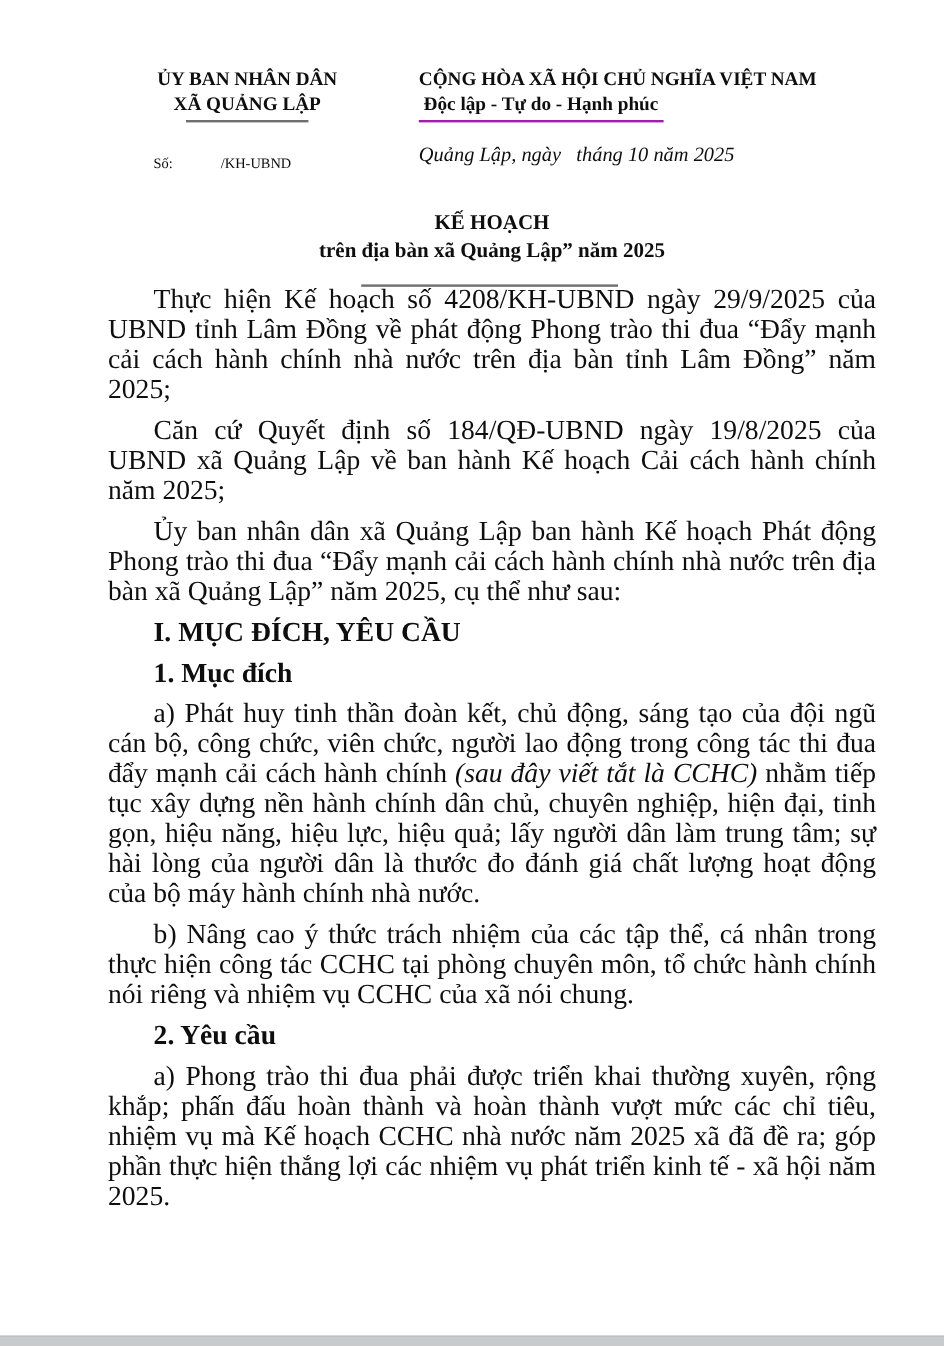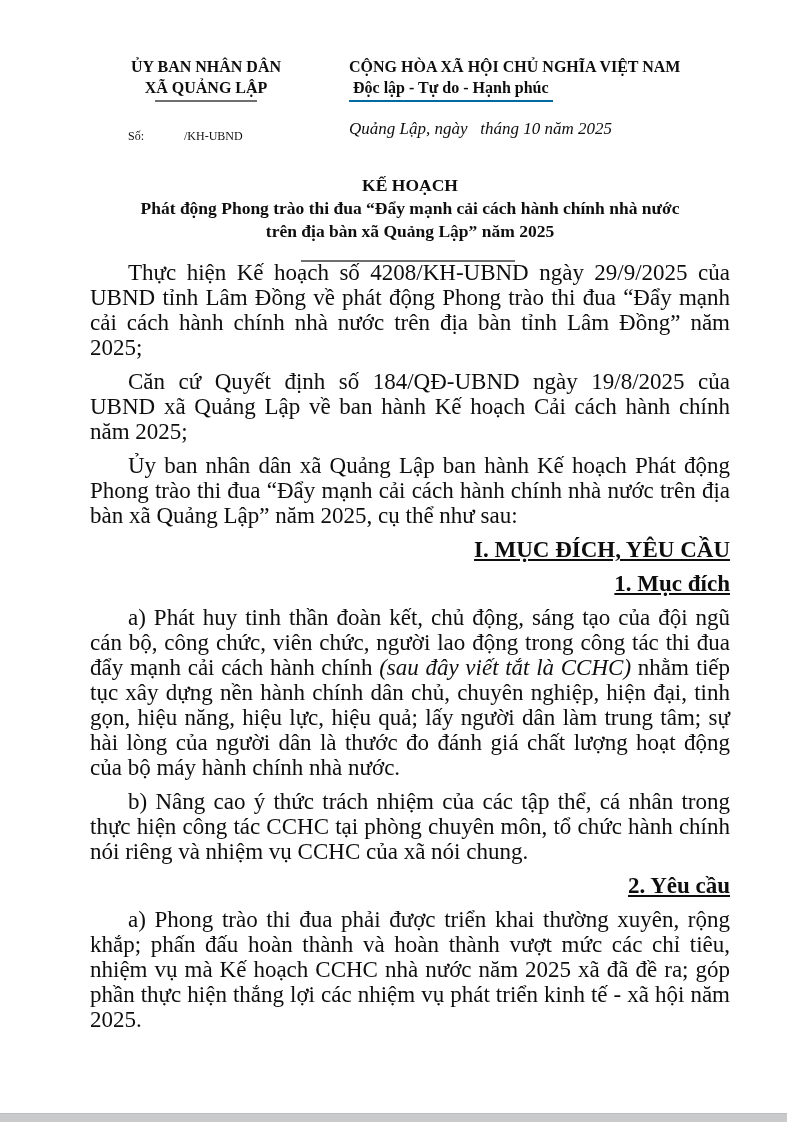--- a/index.html
+++ b/index.html
@@ -34,21 +34,21 @@
     line-height: 21px;
     white-space: nowrap;
   }
   .rule-left {
     width: 102px;
     border-bottom: 2px solid #6f6f6f;
     margin: 2px auto 0;
   }
   .motto-underline {
     display: inline-block;
-    border-bottom: 2px solid #0369a1;
+    border-bottom: 2px solid #a21caf;
     padding: 0 4px 2px;
   }
   .so-line {
     display: flex;
     justify-content: flex-start;
     padding-left: 38px;
     gap: 40px;
     margin-top: 23px;
     font-size: 12px;
     line-height: 22px;
@@ -82,22 +82,21 @@
   }
   .document-body p.para {
     margin: 0 0 9px 0;
     text-indent: 38px;
   }
   .document-body .italic { font-style: italic; }
   .document-body .heading,
   .document-body .subheading {
     font-weight: bold;
     margin: 7px 0 9px 38px;
-    text-align: right;
-    text-decoration: underline;
+    text-align: left;
   }
   
   .page-edge-bottom {
     position: absolute;
     left: 0;
     bottom: 0;
     width: 100%;
     height: 8px;
     background: #c9cacc;
     border-top: 1px solid #bcbdbf;
@@ -124,21 +123,20 @@
         <div class="hdr-bold">CỘNG HÒA XÃ HỘI CHỦ NGHĨA VIỆT NAM</div>
         <div class="hdr-bold">
           <span class="motto-underline">Độc lập - Tự do - Hạnh phúc</span>
         </div>
         <div class="date-line">Quảng Lập, ngày   tháng 10 năm 2025</div>
       </div>
     </div>
 
     <div class="title-block">
       <div>KẾ HOẠCH</div>
-      <div>Phát động Phong trào thi đua “Đẩy mạnh cải cách hành chính nhà nước</div>
       <div><span>trên </span><span class="title-underline">địa bàn xã Quảng Lập” năm</span><span> 2025</span></div>
     </div>
 
     <div class="document-body">
         <p class="para"><span>Thực hiện Kế hoạch số 4208/KH-UBND ngày 29/9/2025 của UBND tỉnh Lâm Đồng về phát động Phong trào thi đua “Đẩy mạnh cải cách hành chính nhà nước trên địa bàn tỉnh Lâm Đồng” năm 2025;</span></p>
         <p class="para"><span>Căn cứ Quyết định số 184/QĐ-UBND ngày 19/8/2025 của UBND xã Quảng Lập về ban hành Kế hoạch Cải cách hành chính năm 2025;</span></p>
         <p class="para"><span>Ủy ban nhân dân xã Quảng Lập ban hành Kế hoạch Phát động Phong trào thi đua “Đẩy mạnh cải cách hành chính nhà nước trên địa bàn xã Quảng Lập” năm 2025, cụ thể như sau:</span></p>
         <div class="heading">I. MỤC ĐÍCH, YÊU CẦU</div>
         <div class="subheading">1. Mục đích</div>
         <p class="para"><span>a) Phát huy tinh thần đoàn kết, chủ động, sáng tạo của đội ngũ cán bộ, công chức, viên chức, người lao động trong công tác thi đua đẩy mạnh cải cách hành chính </span><span class="italic">(sau đây viết tắt là CCHC)</span><span> nhằm tiếp tục xây dựng nền hành chính dân chủ, chuyên nghiệp, hiện đại, tinh gọn, hiệu năng, hiệu lực, hiệu quả; lấy người dân làm trung tâm; sự hài lòng của người dân là thước đo đánh giá chất lượng hoạt động của bộ máy hành chính nhà nước.</span></p>

